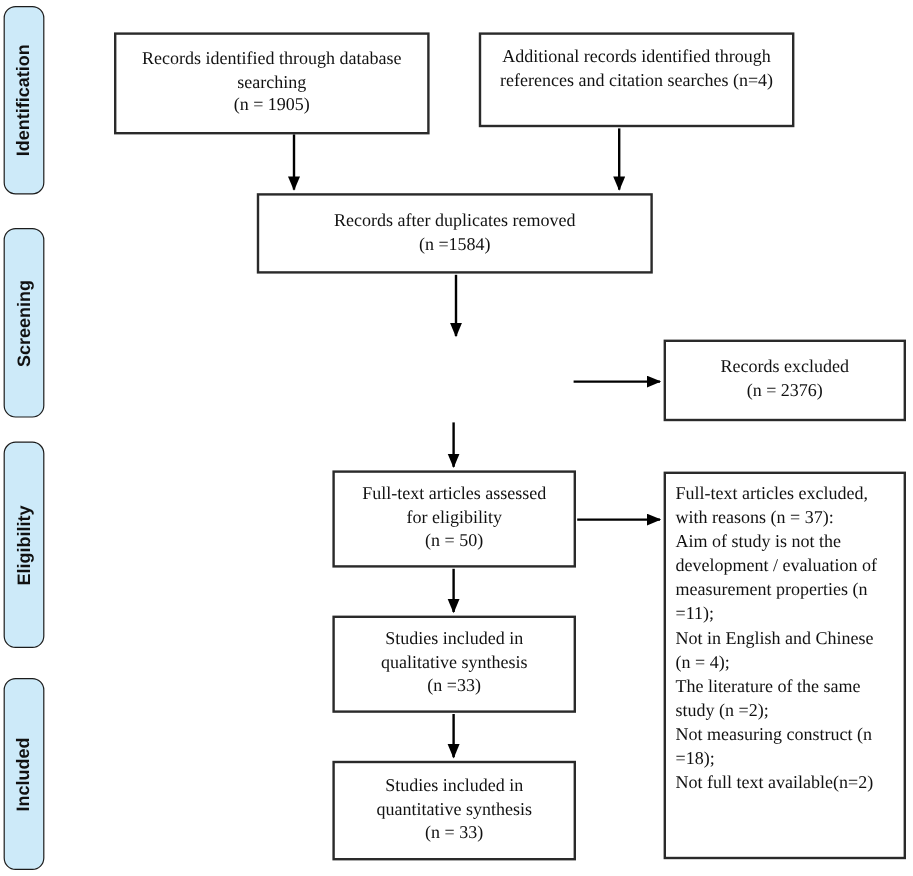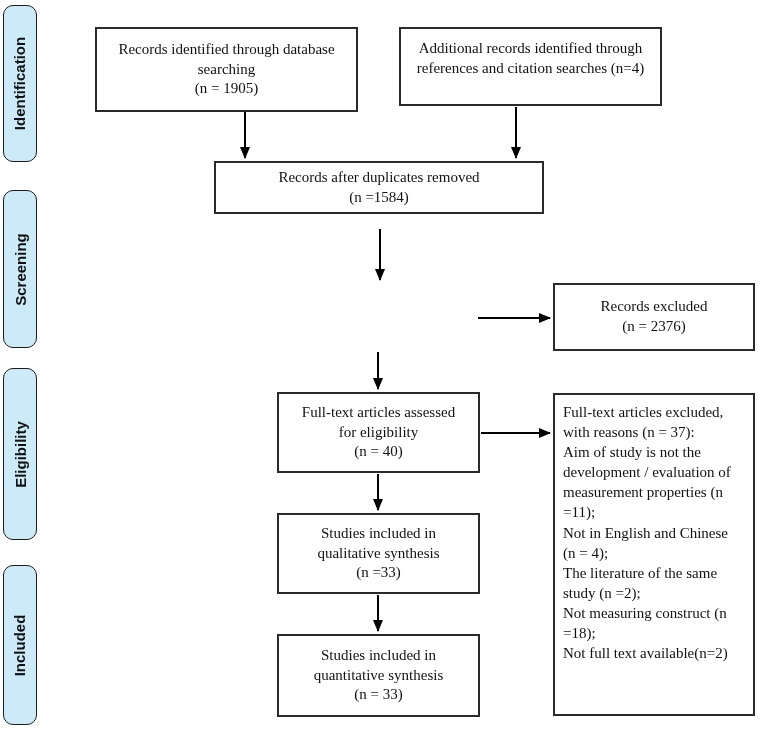--- a/index.html
+++ b/index.html
@@ -113,35 +113,35 @@
     <div class="box-text">Records identified through database
 searching
 (n = 1905)</div>
   </div>
 
   <div class="fbox top-align" style="left:399px;top:27px;width:263px;height:79px;justify-content:center;">
     <div class="box-text">Additional records identified through
 references and citation searches (n=4)</div>
   </div>
 
-  <div class="fbox" style="left:214px;top:161px;width:330px;height:53px;">
+  <div class="fbox" style="left:214px;top:161px;width:330px;height:67px;">
     <div class="box-text">Records after duplicates removed
 (n =1584)</div>
   </div>
 
 
   <div class="fbox" style="left:553px;top:283px;width:202px;height:68px;">
     <div class="box-text">Records excluded
 (n = 2376)</div>
   </div>
 
   <div class="fbox" style="left:277px;top:392px;width:203px;height:81px;">
     <div class="box-text">Full-text articles assessed
 for eligibility
-(n = 40)</div>
+(n = 50)</div>
   </div>
 
   <div class="fbox left-align" style="left:553px;top:393px;width:202px;height:323px;">
     <div class="box-text">Full-text articles excluded,
 with reasons (n = 37):
 Aim of study is not the
 development / evaluation of
 measurement properties (n
 =11);
 Not in English and Chinese

